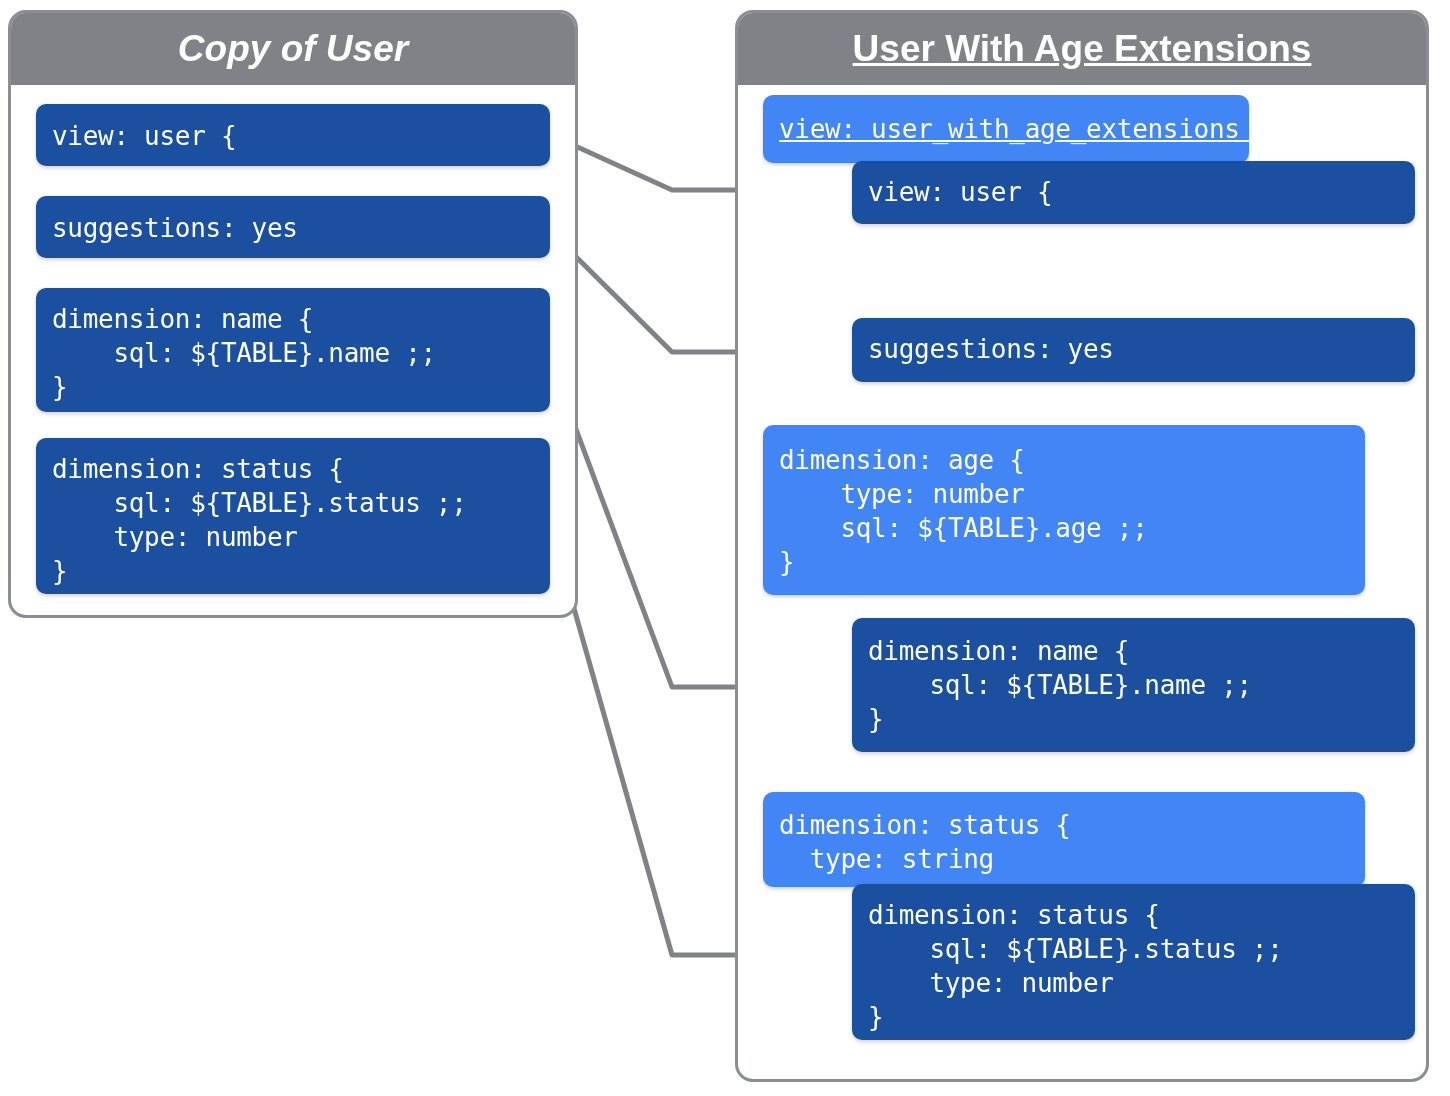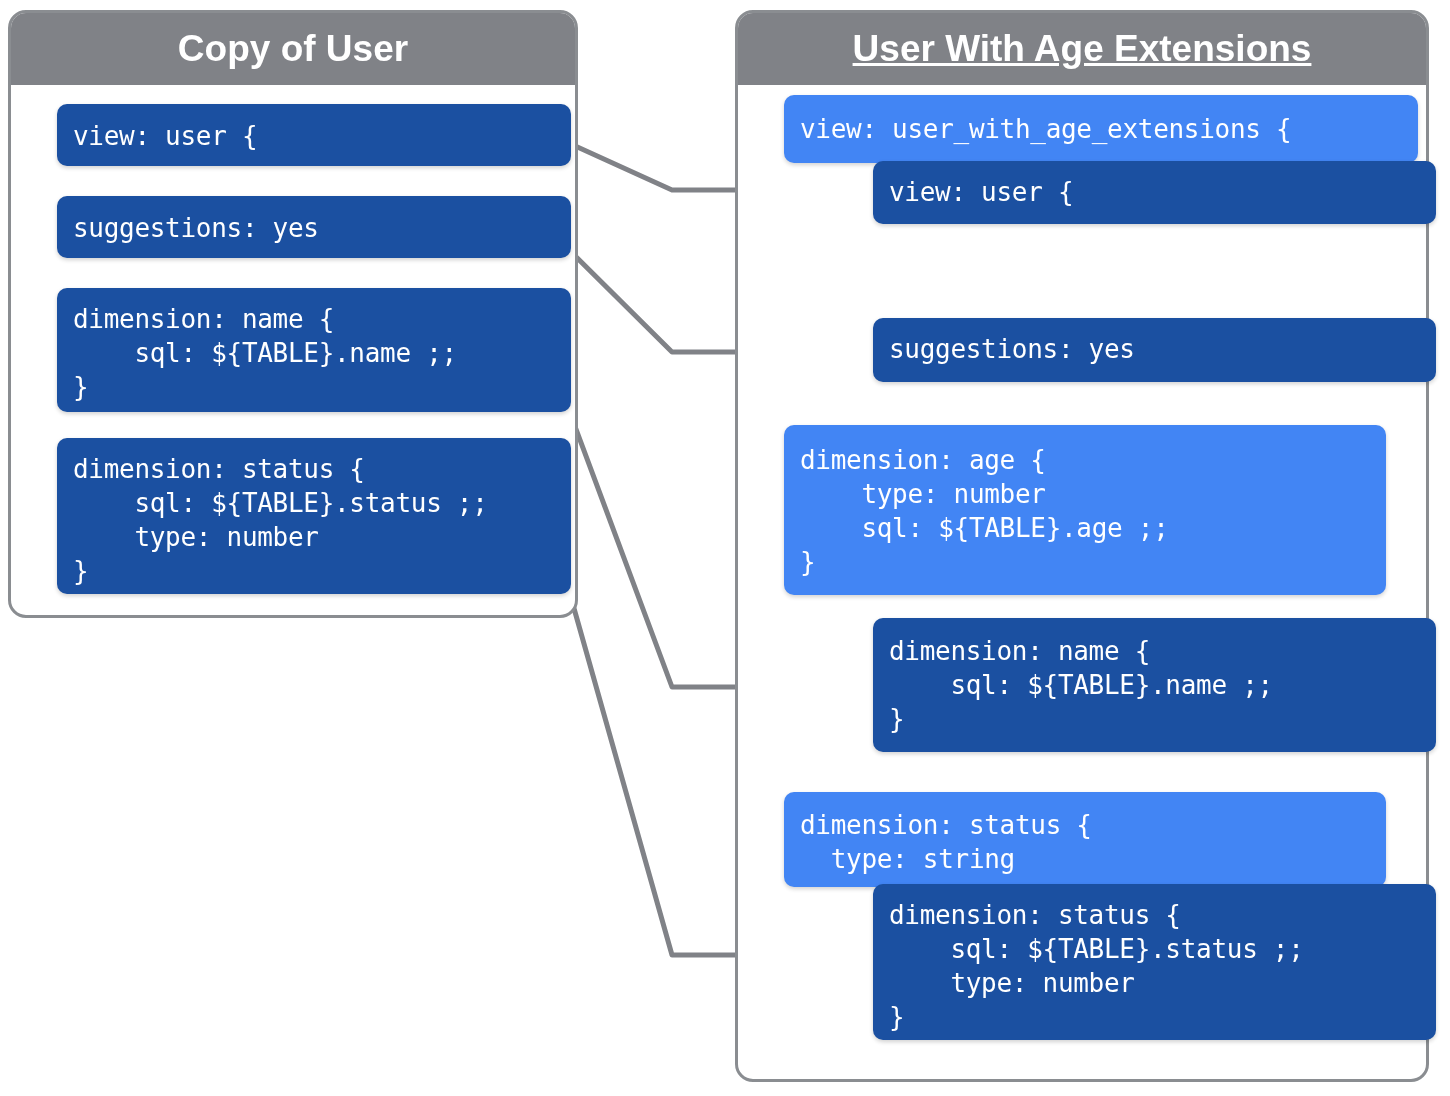--- a/index.html
+++ b/index.html
@@ -21,49 +21,49 @@
   .panel-header{
     background:#808287;
     color:#ffffff;
     font-size:37px;
     font-weight:700;
     text-align:center;
     line-height:1.0;
     box-sizing:border-box;
   }
   #panel-left{ left:8px; top:10px; width:570px; height:608px; }
-  #panel-left .panel-header{ height:72px; padding-top:17px; }
+  #panel-left .panel-header{ height:72px; padding-top:17px;font-style:italic; }
   #panel-right{ left:735px; top:10px; width:694px; height:1072px; }
   #panel-right .panel-header{ height:72px; padding-top:17px;text-decoration:underline; }
 
   
   .code{
     position:absolute;
     box-sizing:border-box;
     border-radius:10px;
     color:#ffffff;
     font-family:"DejaVu Sans Mono","Liberation Mono",monospace;
     font-size:26px;
     line-height:34px;
     white-space:pre;
     padding:14px 16px;
     letter-spacing:-0.3px;
   }
   .code.dark{ background:#1b50a1; }
   .code.light{ background:#4285f4; }
-  .code.shadow{ box-shadow:0 2px 4px rgba(0,0,0,0.18);margin-left:21px; }
+  .code.shadow{ box-shadow:0 2px 4px rgba(0,0,0,0.18); }
 
   
   #lb-view        { left:36px;  top:104px; width:514px; height:62px;  padding-top:15px; }
   #lb-suggestions { left:36px;  top:196px; width:514px; height:62px;  padding-top:15px; }
   #lb-name        { left:36px;  top:288px; width:514px; height:124px; }
   #lb-status      { left:36px;  top:438px; width:514px; height:156px; }
 
   
-  #rb-view-light    { left:763px; top:95px;  width:634px; height:68px;  padding-top:17px; }
+  #rb-view-light    { left:763px; top:95px;  width:486px; height:68px;  padding-top:17px;text-decoration:underline; }
   #rb-view-dark     { left:852px; top:161px; width:563px; height:63px;  padding-top:14px; z-index:3;}
   #rb-sugg-light    { left:763px; top:253px; width:602px; height:68px;  padding-top:17px; }
   #rb-sugg-dark     { left:852px; top:318px; width:563px; height:64px;  padding-top:14px; z-index:3;}
   #rb-age-light     { left:763px; top:425px; width:602px; height:170px; padding-top:18px;}
   #rb-name-dark     { left:852px; top:618px; width:563px; height:134px; padding-top:16px;}
   #rb-status-light  { left:763px; top:792px; width:602px; height:95px;  padding-top:16px;}
   #rb-status-dark   { left:852px; top:884px; width:563px; height:156px; padding-top:14px; z-index:3;}
 
   
   #connectors{position:absolute;left:0;top:0;width:1450px;height:1096px;pointer-events:none;}

